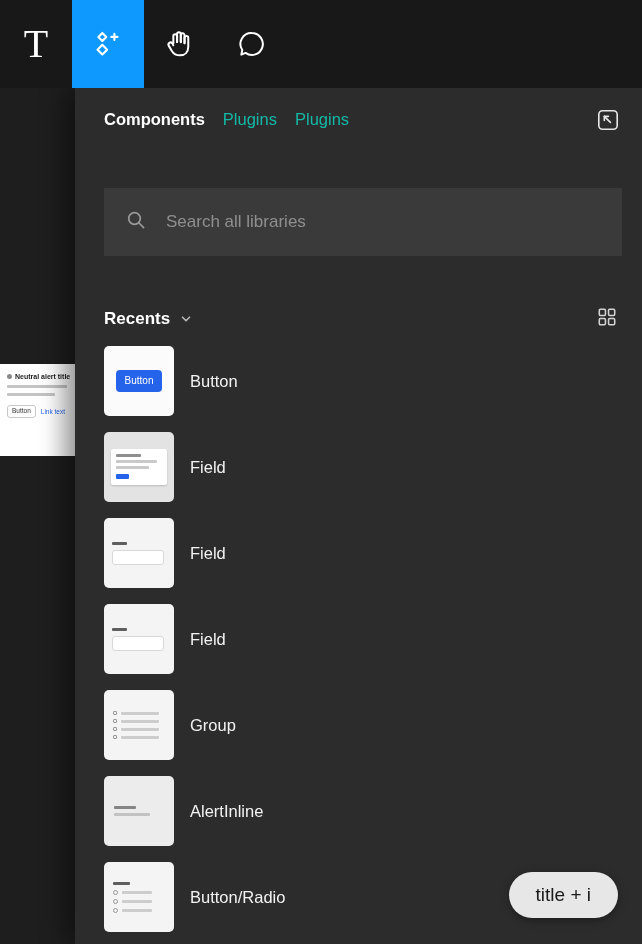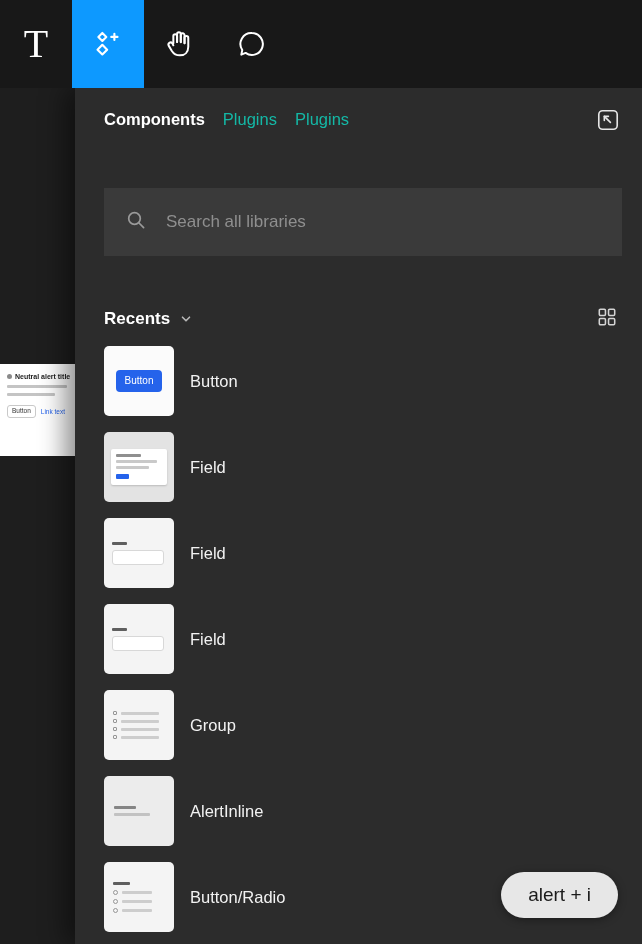--- a/index.html
+++ b/index.html
@@ -268,16 +268,16 @@
               <div class="r-row">
                 <span class="circ"></span>
                 <span class="bar"></span>
               </div>
             </div>
           </div>
           <div class="row-label">Button/Radio</div>
         </div>
       </div>
 
-    <div class="shortcut-pill">alert + i</div>
+    <div class="shortcut-pill">title + i</div>
   </div>
 
 </div>
 
 </body></html>

